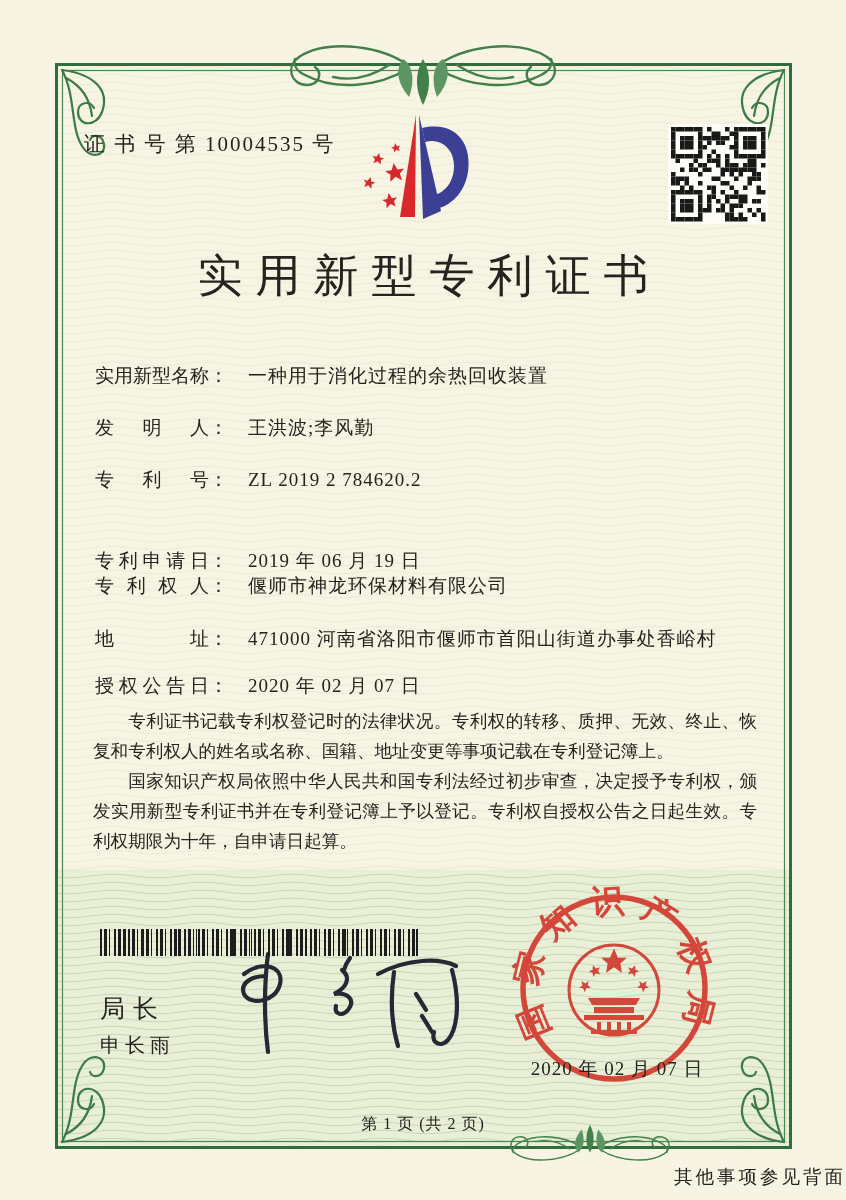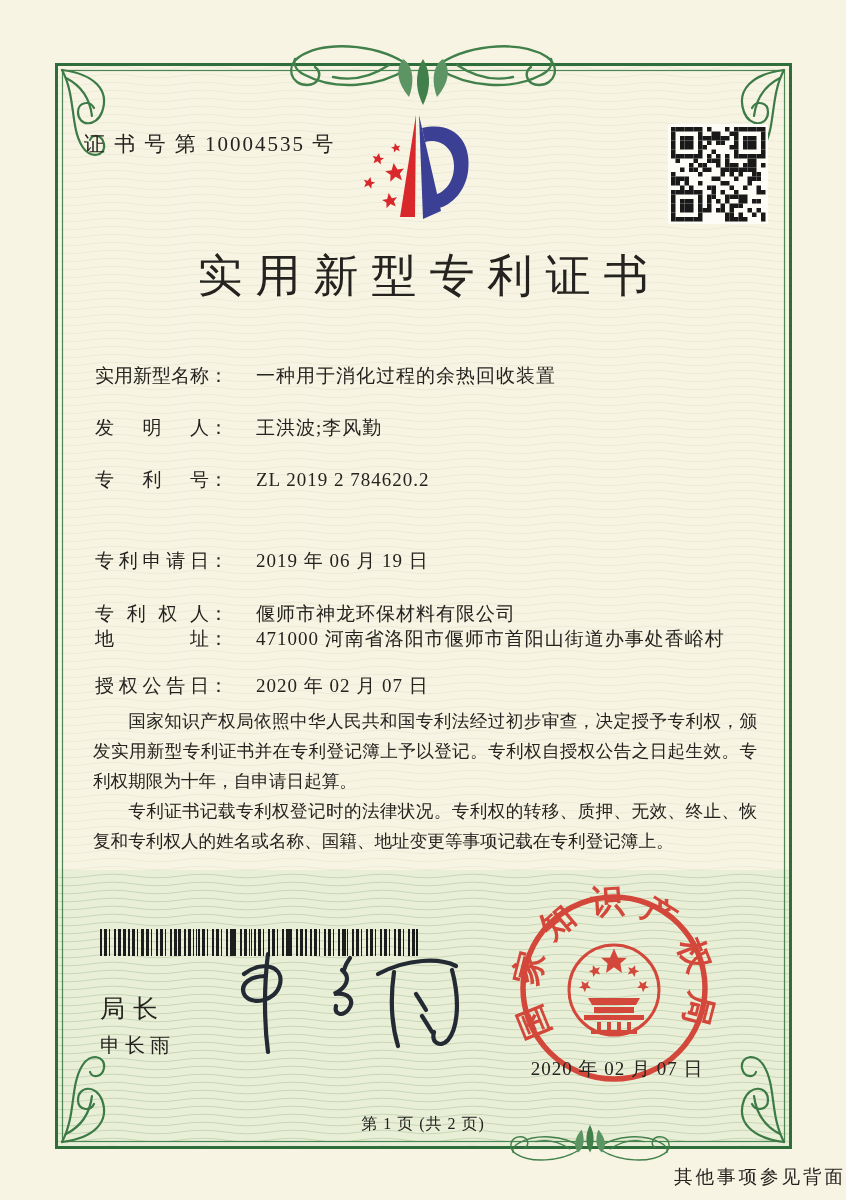--- a/index.html
+++ b/index.html
@@ -9,23 +9,23 @@
     font-family:"Liberation Serif","DejaVu Serif",serif;
   }
   .layer{position:absolute;z-index:2}
   #deco{position:absolute;left:0;top:0;z-index:1}
   #cert-no{left:84px;top:130px;font-size:21px;letter-spacing:2px;white-space:nowrap}
   #title{left:0;top:246px;width:846px;text-align:center;font-size:45px;font-weight:normal;
          letter-spacing:13px;text-indent:13px;white-space:nowrap}
   .field-row{position:absolute;left:95px;font-size:19px;white-space:nowrap;z-index:2}
   .flabel{display:inline-block;width:114px;text-align:justify;text-align-last:justify;vertical-align:bottom}
   .fcolon{display:inline-block}
-  .fvalue{margin-left:28px;letter-spacing:1px}
+  .fvalue{margin-left:20px;letter-spacing:1px}
   #row-0{top:363px}#row-1{top:415px}#row-2{top:467px}#row-3{top:548px}
-  #row-4{top:601px}#row-5{top:626px}#row-6{top:673px}
+  #row-4{top:573px}#row-5{top:626px}#row-6{top:673px}
   .grant-group{position:absolute;left:277px;top:0;white-space:nowrap}
   .grant-group .flabel{width:96px}
   #paragraphs{left:93px;top:706px;width:664px;font-size:17.6px;line-height:30px;text-align:justify}
   #paragraphs p{margin:0;text-indent:2em}
   #barcode{left:100px;top:929px;width:322px;height:27px;
     background-image:
       repeating-linear-gradient(90deg,#1c1c1c 0 2px,transparent 2px 4px,#1c1c1c 4px 7px,transparent 7px 9px,#1c1c1c 9px 10px,transparent 10px 14px),
       repeating-linear-gradient(90deg,transparent 0 23px,#1c1c1c 23px 26px,transparent 26px 41px,#1c1c1c 41px 42px,transparent 42px 55px);
   }
   #officer-title{left:100px;top:992px;font-size:25px;letter-spacing:8px}
@@ -380,22 +380,22 @@
   <span class="flabel">专利权人</span><span class="fcolon">：</span><span class="fvalue">偃师市神龙环保材料有限公司</span>
 </div>
 <div class="field-row" id="row-5">
   <span class="flabel">地址</span><span class="fcolon">：</span><span class="fvalue">471000 河南省洛阳市偃师市首阳山街道办事处香峪村</span>
 </div>
 <div class="field-row" id="row-6">
   <span class="flabel">授权公告日</span><span class="fcolon">：</span><span class="fvalue">2020 年 02 月 07 日</span>
 </div>
 
 <div class="layer" id="paragraphs">
+  <p>专利证书记载专利权登记时的法律状况。专利权的转移、质押、无效、终止、恢复和专利权人的姓名或名称、国籍、地址变更等事项记载在专利登记簿上。</p>
   <p>国家知识产权局依照中华人民共和国专利法经过初步审查，决定授予专利权，颁发实用新型专利证书并在专利登记簿上予以登记。专利权自授权公告之日起生效。专利权期限为十年，自申请日起算。</p>
-  <p>专利证书记载专利权登记时的法律状况。专利权的转移、质押、无效、终止、恢复和专利权人的姓名或名称、国籍、地址变更等事项记载在专利登记簿上。</p>
 </div>
 
 <div class="layer" id="barcode"></div>
 
 <div class="layer" id="officer-title">局长</div>
 <div class="layer" id="officer-name">申长雨</div>
 
 <div class="layer" id="seal-date">2020 年 02 月 07 日</div>
 <div class="layer" id="page-info">第 1 页 (共 2 页)</div>
 <div class="layer" id="back-note">其他事项参见背面</div>

